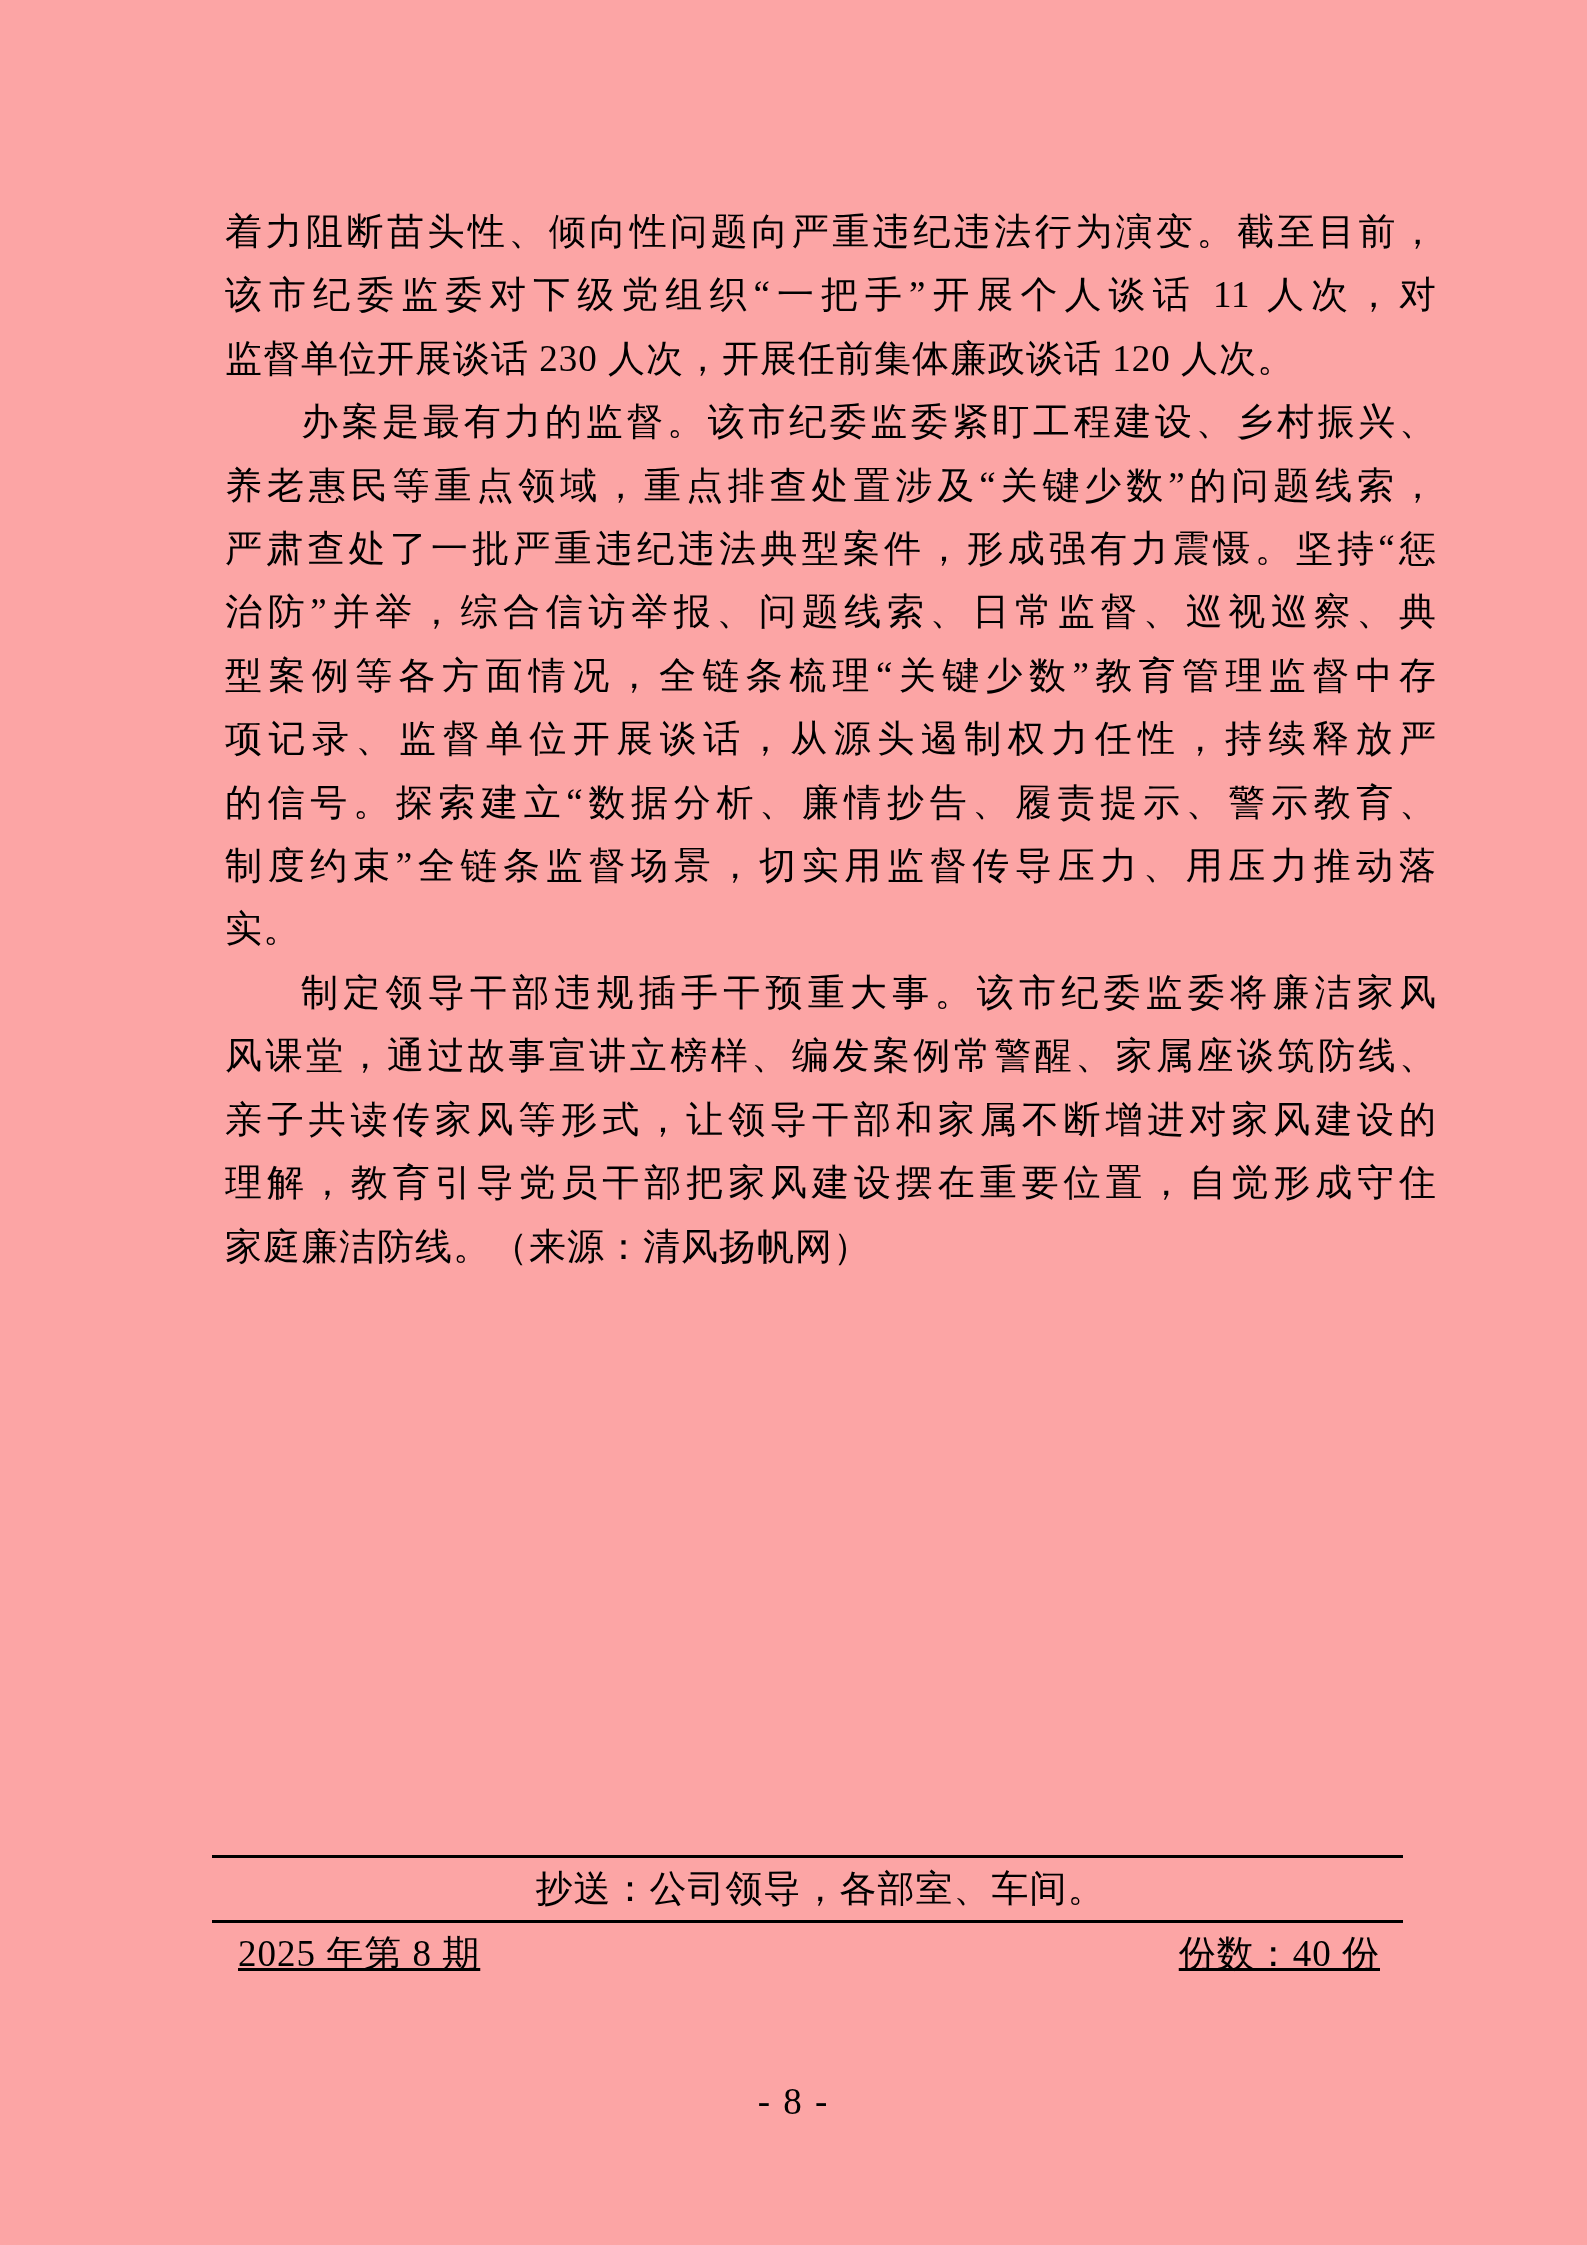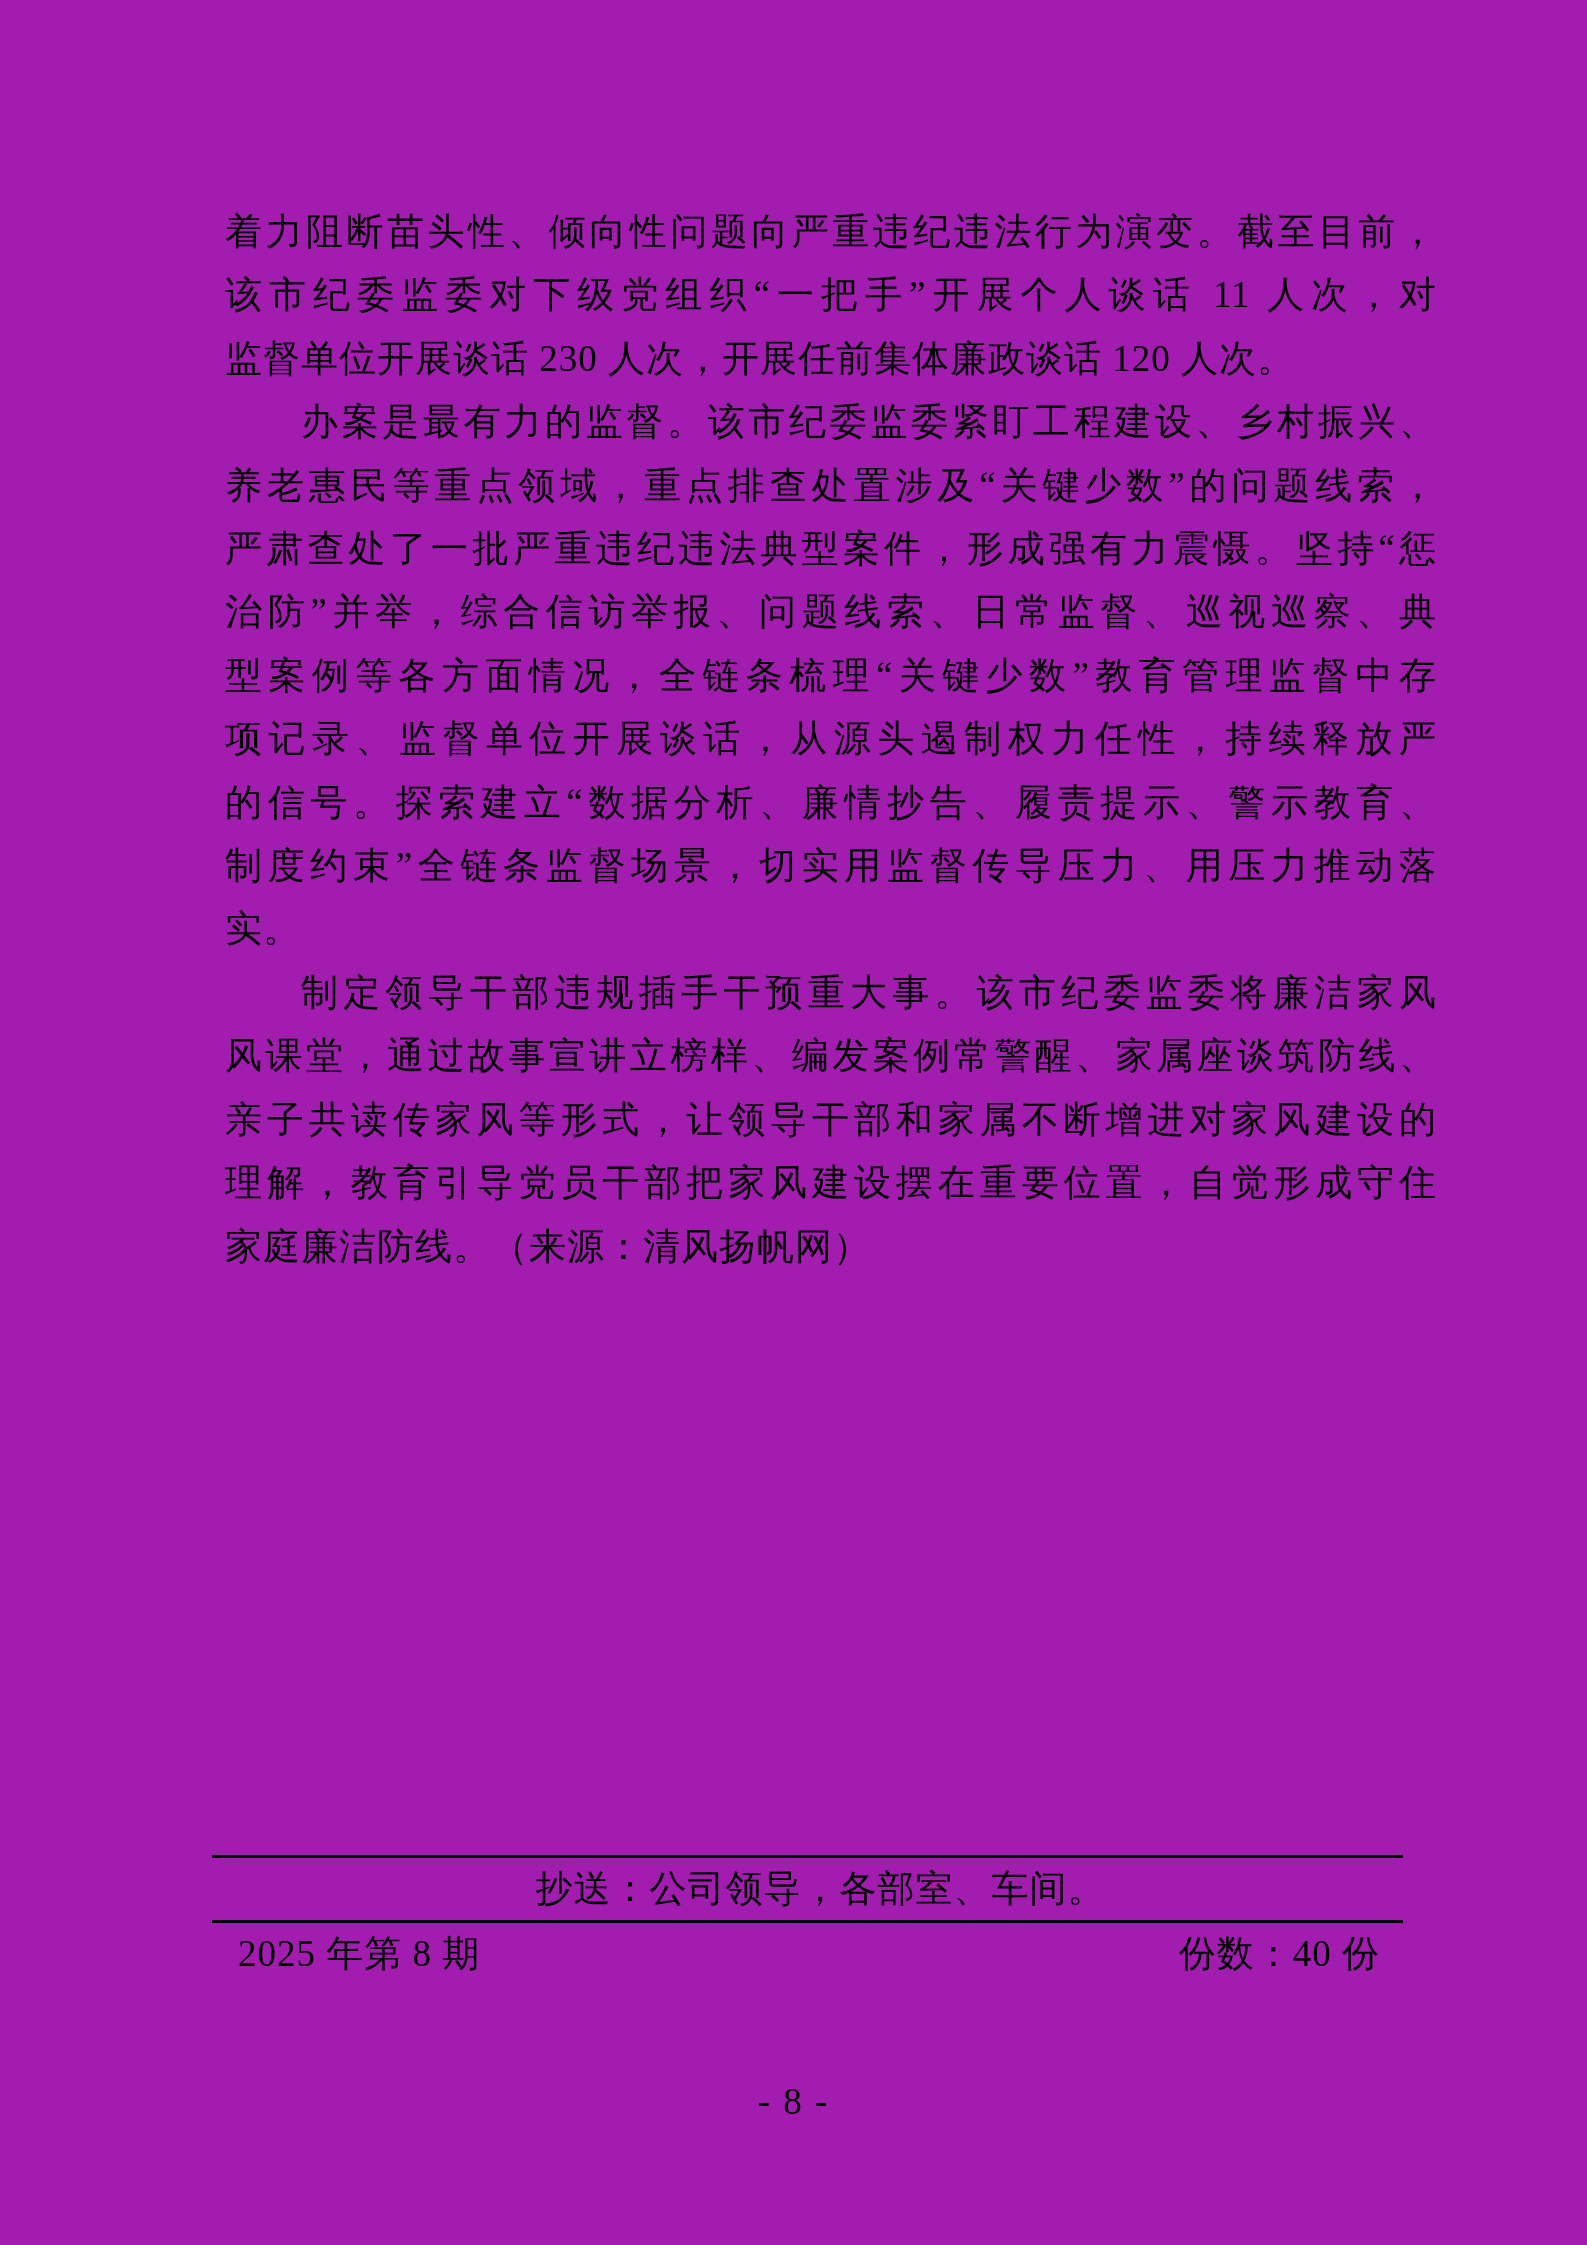--- a/index.html
+++ b/index.html
@@ -4,21 +4,21 @@
 <style>
   html, body {
     margin: 0;
     padding: 0;
     background: #ffffff;
   }
   .page {
     position: relative;
     width: 1587px;
     height: 2245px;
-    background: #a21caf;
+    background: #fca5a5;
     overflow: hidden;
     font-family: "Liberation Serif", "DejaVu Serif", serif;
     color: #000000;
   }
   
   .body-text {
     position: absolute;
     left: 225px;
     top: 200px;
     width: 1212px;
@@ -65,20 +65,21 @@
     left: 238px;
     top: 1926px;
     width: 1142px;
     height: 56px;
     line-height: 56px;
     font-size: 37px;
     letter-spacing: 1px;
     display: flex;
     justify-content: space-between;
     align-items: center;
+    text-decoration: underline;
   }
   
   .page-number {
     position: absolute;
     left: 0;
     top: 2080px;
     width: 1587px;
     text-align: center;
     font-size: 37px;
     letter-spacing: 2px;

